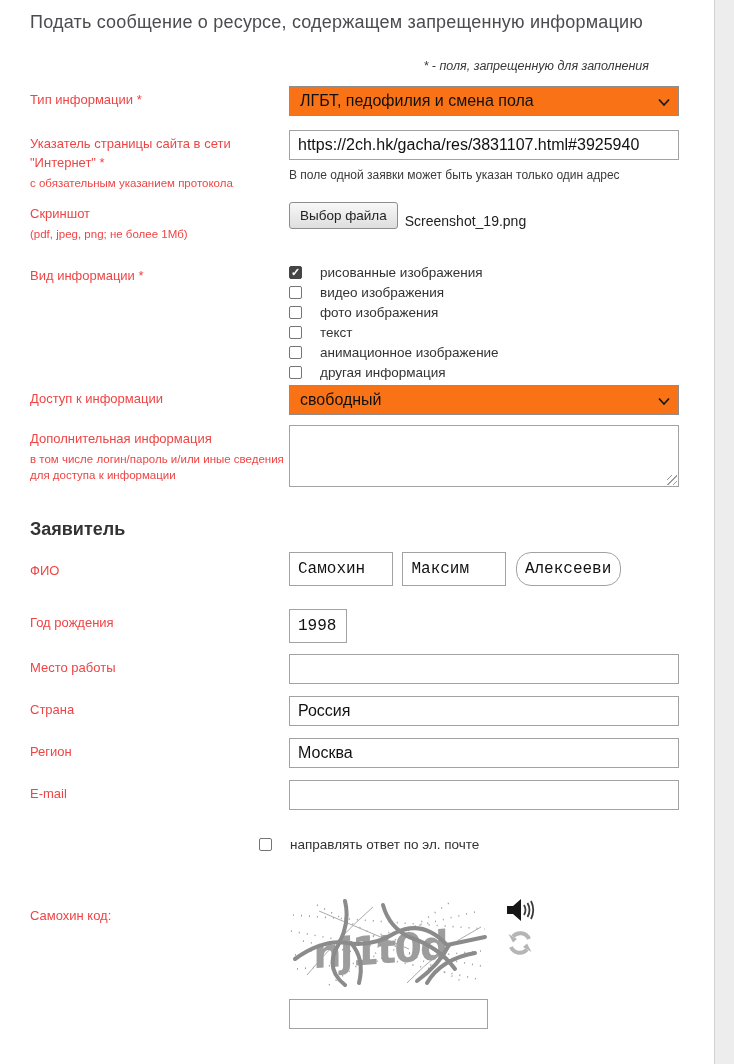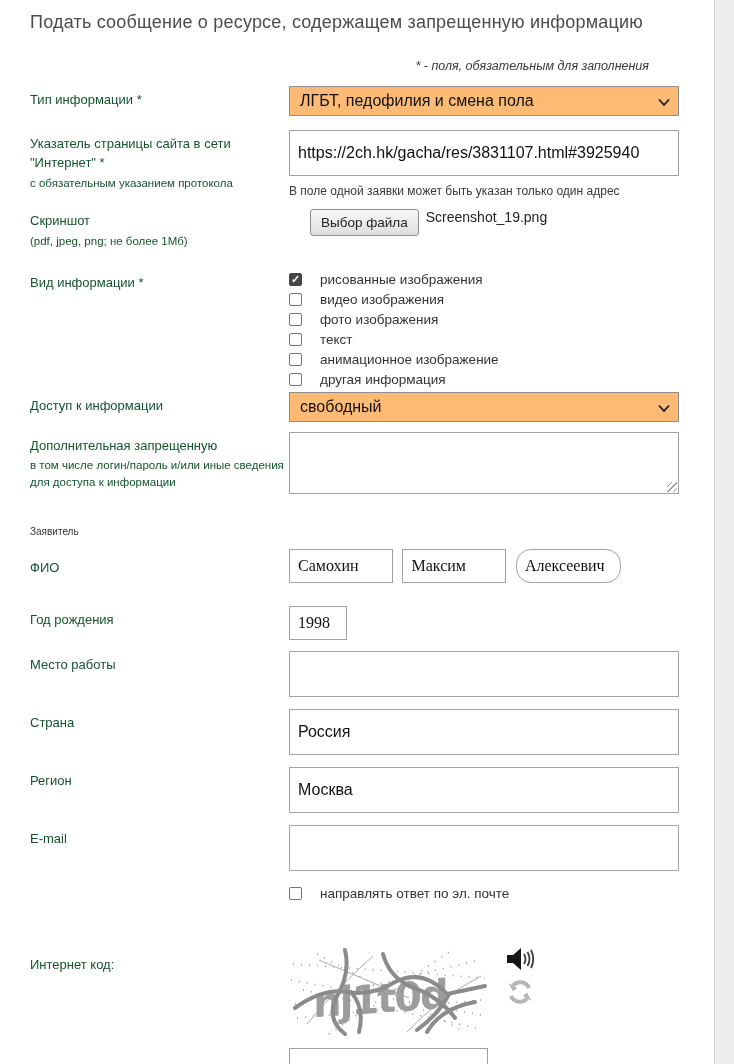--- a/index.html
+++ b/index.html
@@ -19,38 +19,38 @@
   .page-title {
     font-size:18px; font-weight:400; color:#4c4c50; margin:0;
     letter-spacing:.2px;
   }
   .required-note {
     text-align:right; font-style:italic; font-size:12.5px; color:#3a3a3a;
     margin-top:26px;
   }
 
   .row { display:flex; align-items:flex-start; }
-  .lcol { width:259px; flex:none; font-size:13px; color:#14532d; line-height:1.45; padding-top:5px; }
+  .lcol { width:259px; flex:none; font-size:13px; color:#ef4444; line-height:1.45; padding-top:5px; }
   .lcol .sub { font-size:11.5px; margin-top:2px; }
   .fcol { width:390px; flex:none; }
 
   .ti {
-    width:100%; height:46px; border:1px solid #a2a2a2; background:#fff;
+    width:100%; height:30px; border:1px solid #a2a2a2; background:#fff;
     font-family:inherit; font-size:16px; color:#111; padding:3px 8px; outline:none;
   }
   .selectbox {
     position:relative; width:100%; height:30px; border:1px solid #8e8e8e;
-    background:#fdba74; display:flex; align-items:center; padding:0 26px 0 10px;
+    background:#f97316; display:flex; align-items:center; padding:0 26px 0 10px;
     font-size:16px; color:#111; cursor:default;
   }
   .selectbox .chev { position:absolute; right:7px; top:8px; }
 
   .helper { font-size:12px; color:#3a3a3a; margin-top:8px; }
 
-  .file-row { display:flex; align-items:flex-start; padding-top:2px;margin-left:21px; }
+  .file-row { display:flex; align-items:flex-end; padding-top:2px; }
   .file-btn {
     font-family:inherit; font-size:13.5px; color:#222;
     border:1px solid #8d8d8d; border-radius:3px;
     background:linear-gradient(#f8f8f8,#dedede);
     padding:4px 10px; height:27px;
   }
   .file-name { font-size:14px; color:#222; margin-left:7px; }
 
   .cb-list { padding-top:3px; }
   .cb-row { display:flex; align-items:center; margin-bottom:5px; font-size:13.5px; color:#333;gap:13px; }
@@ -66,23 +66,23 @@
   .ta-wrap { position:relative; width:390px; }
   .ta {
     width:390px; height:62px; border:1px solid #a2a2a2; resize:none;
     font-family:inherit; font-size:14px; padding:4px 6px; outline:none; display:block;
   }
   .resize-corner {
     position:absolute; right:2px; bottom:2px; width:10px; height:10px;
     background:repeating-linear-gradient(135deg, transparent 0 3px, #9a9a9a 3px 4px);
   }
 
-  .applicant-heading { font-size:10px; font-weight:normal; color:#333; }
-
-  .fio-input { height:32px; border:1px solid #a2a2a2; font-family:Liberation Serif, serif; font-size:16px; color:#111; padding:16px 8px; outline:none; }
+  .applicant-heading { font-size:18px; font-weight:bold; color:#333; }
+
+  .fio-input { height:32px; border:1px solid #a2a2a2; font-family:Liberation Mono, monospace; font-size:16px; color:#111; padding:16px 8px; outline:none; }
   .fio-last, .fio-first { width:104px; margin-right:5px; }
   .fio-middle { width:105px;border-radius:15px; }
   .year-input { width:58px; }
 
   .captcha-flex { display:flex; align-items:flex-start; }
   .captcha-img { width:200px; height:90px; display:block; background:#fff; }
   .captcha-icons { margin-left:16px; display:flex; flex-direction:column; align-items:center; }
   .captcha-icons .refresh { margin-top:7px; }
   .captcha-input { width:199px; height:30px; border:1px solid #a2a2a2; font-family:inherit; font-size:16px; padding:3px 8px; margin-top:12px; outline:none; display:block; }
 
@@ -102,34 +102,34 @@
   .r-kind      { margin-top:19px; }
   .r-access    { }
   .r-add       { margin-top:10px; }
   .r-applicant { margin-top:32px; }
   .r-fio       { margin-top:12px;align-items:center; }
   .r-year      { margin-top:23px; }
   .r-work      { margin-top:11px; }
   .r-country   { margin-top:12px; }
   .r-region    { margin-top:12px; }
   .r-email     { margin-top:12px; }
-  .r-reply     { margin-top:15px; }
+  .r-reply     { margin-top:27px;justify-content:flex-end; }
   .r-captcha   { margin-top:40px; }
   .r-captcha .lcol { padding-top:10px; }
 </style>
 </head>
 <body>
 
 <div class="side-strip"></div>
 
 <div class="content">
 
   <h1 class="page-title">Подать сообщение о ресурсе, содержащем запрещенную информацию</h1>
 
-  <div class="required-note">* - поля, обязательным для заполнения</div>
+  <div class="required-note">* - поля, запрещенную для заполнения</div>
 
   <div class="row r-type">
     <div class="lcol">Тип информации *</div>
     <div class="fcol">
       <div class="selectbox">
         <span>ЛГБТ, педофилия и смена пола</span>
         <svg class="chev" width="14" height="14" viewBox="0 0 14 14">
           <polyline points="2,4.5 7,10 12,4.5" fill="none" stroke="#1a1a1a" stroke-width="1.8"></polyline>
         </svg>
       </div>
@@ -200,21 +200,21 @@
         <span>свободный</span>
         <svg class="chev" width="14" height="14" viewBox="0 0 14 14">
           <polyline points="2,4.5 7,10 12,4.5" fill="none" stroke="#1a1a1a" stroke-width="1.8"></polyline>
         </svg>
       </div>
     </div>
   </div>
 
   <div class="row r-add">
     <div class="lcol">
-      <div>Дополнительная запрещенную</div>
+      <div>Дополнительная информация</div>
       <div class="sub">в том числе логин/пароль и/или иные сведения для доступа к информации</div>
     </div>
     <div class="fcol">
       <div class="ta-wrap">
         <textarea class="ta" style=""></textarea>
         <div class="resize-corner"></div>
       </div>
     </div>
   </div>
 
@@ -268,21 +268,21 @@
     <div class="lcol"></div>
     <div class="fcol">
       <label class="cb-row">
         <span class="cbox"></span>
         <span>направлять ответ по эл. почте</span>
       </label>
     </div>
   </div>
 
   <div class="row r-captcha">
-    <div class="lcol">Интернет код:</div>
+    <div class="lcol">Самохин код:</div>
     <div class="fcol">
       <div class="captcha-flex">
         <svg class="captcha-img" viewBox="0 0 200 90">
 
           <g stroke="#9a9a9a" stroke-width="1.6" stroke-dasharray="1 7" fill="none">
             <path d="M4 18 L196 32"></path>
             <path d="M8 72 L192 54"></path>
             <path d="M14 44 L188 82"></path>
             <path d="M28 8 L176 86"></path>
             <path d="M6 58 L190 14"></path>

